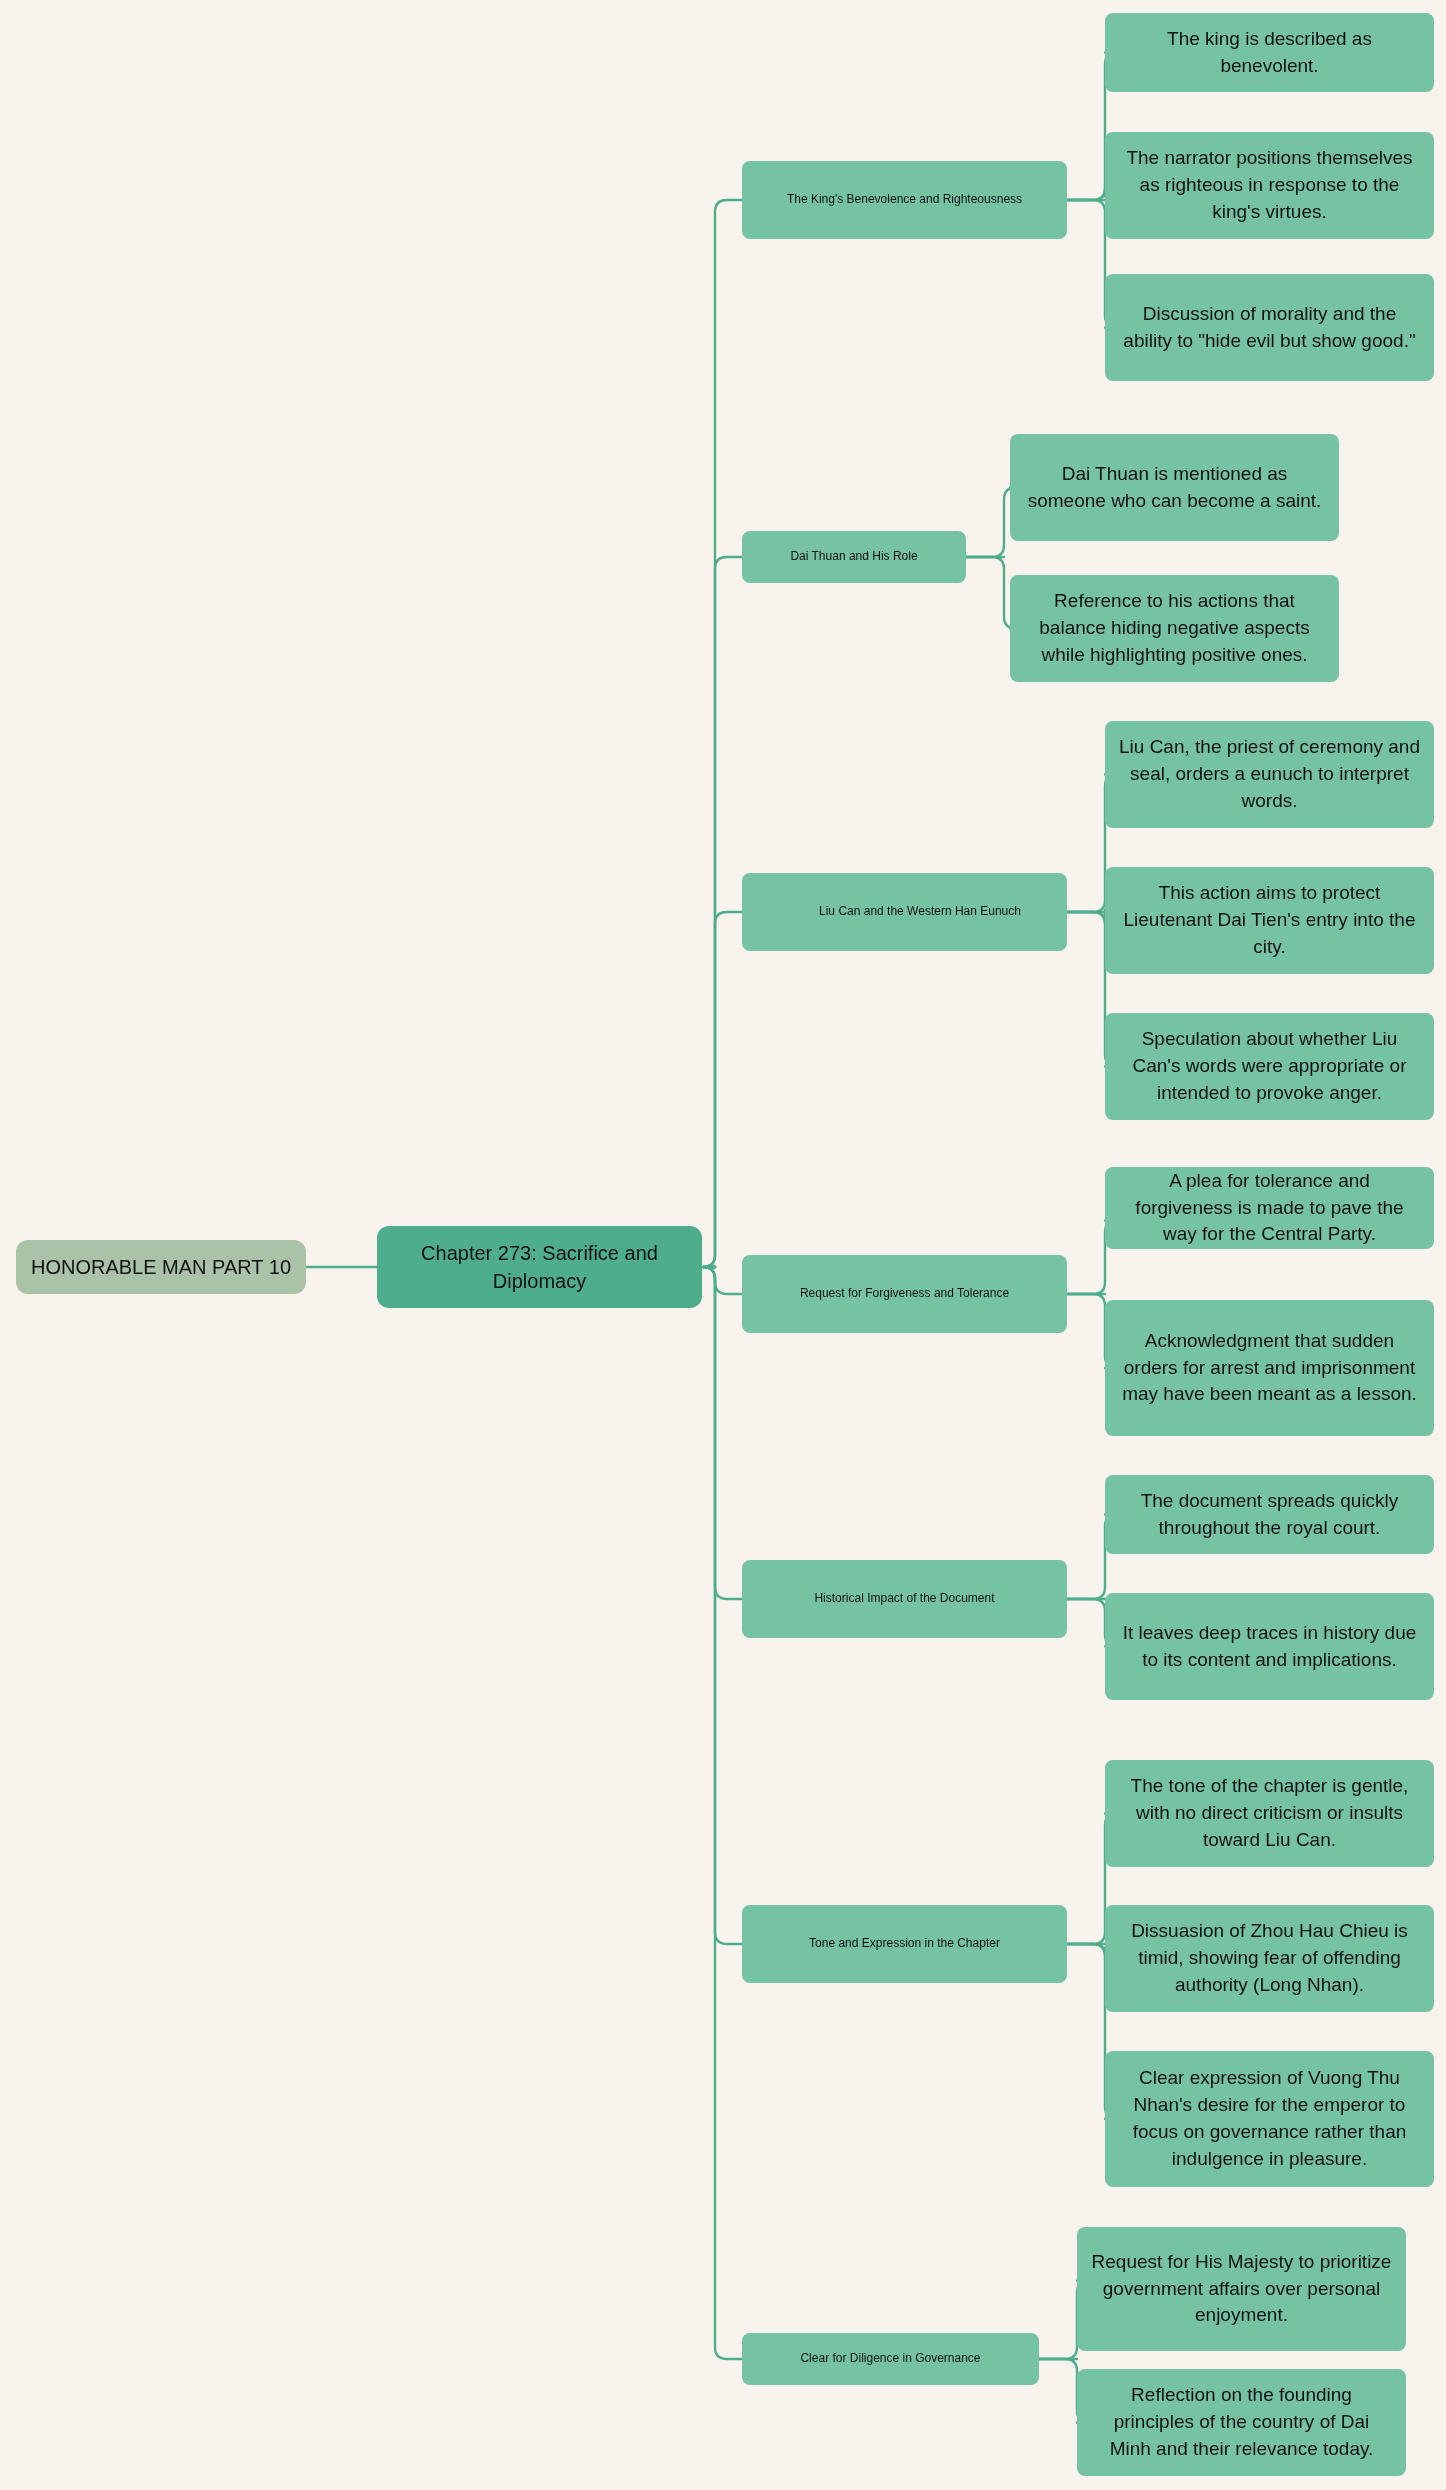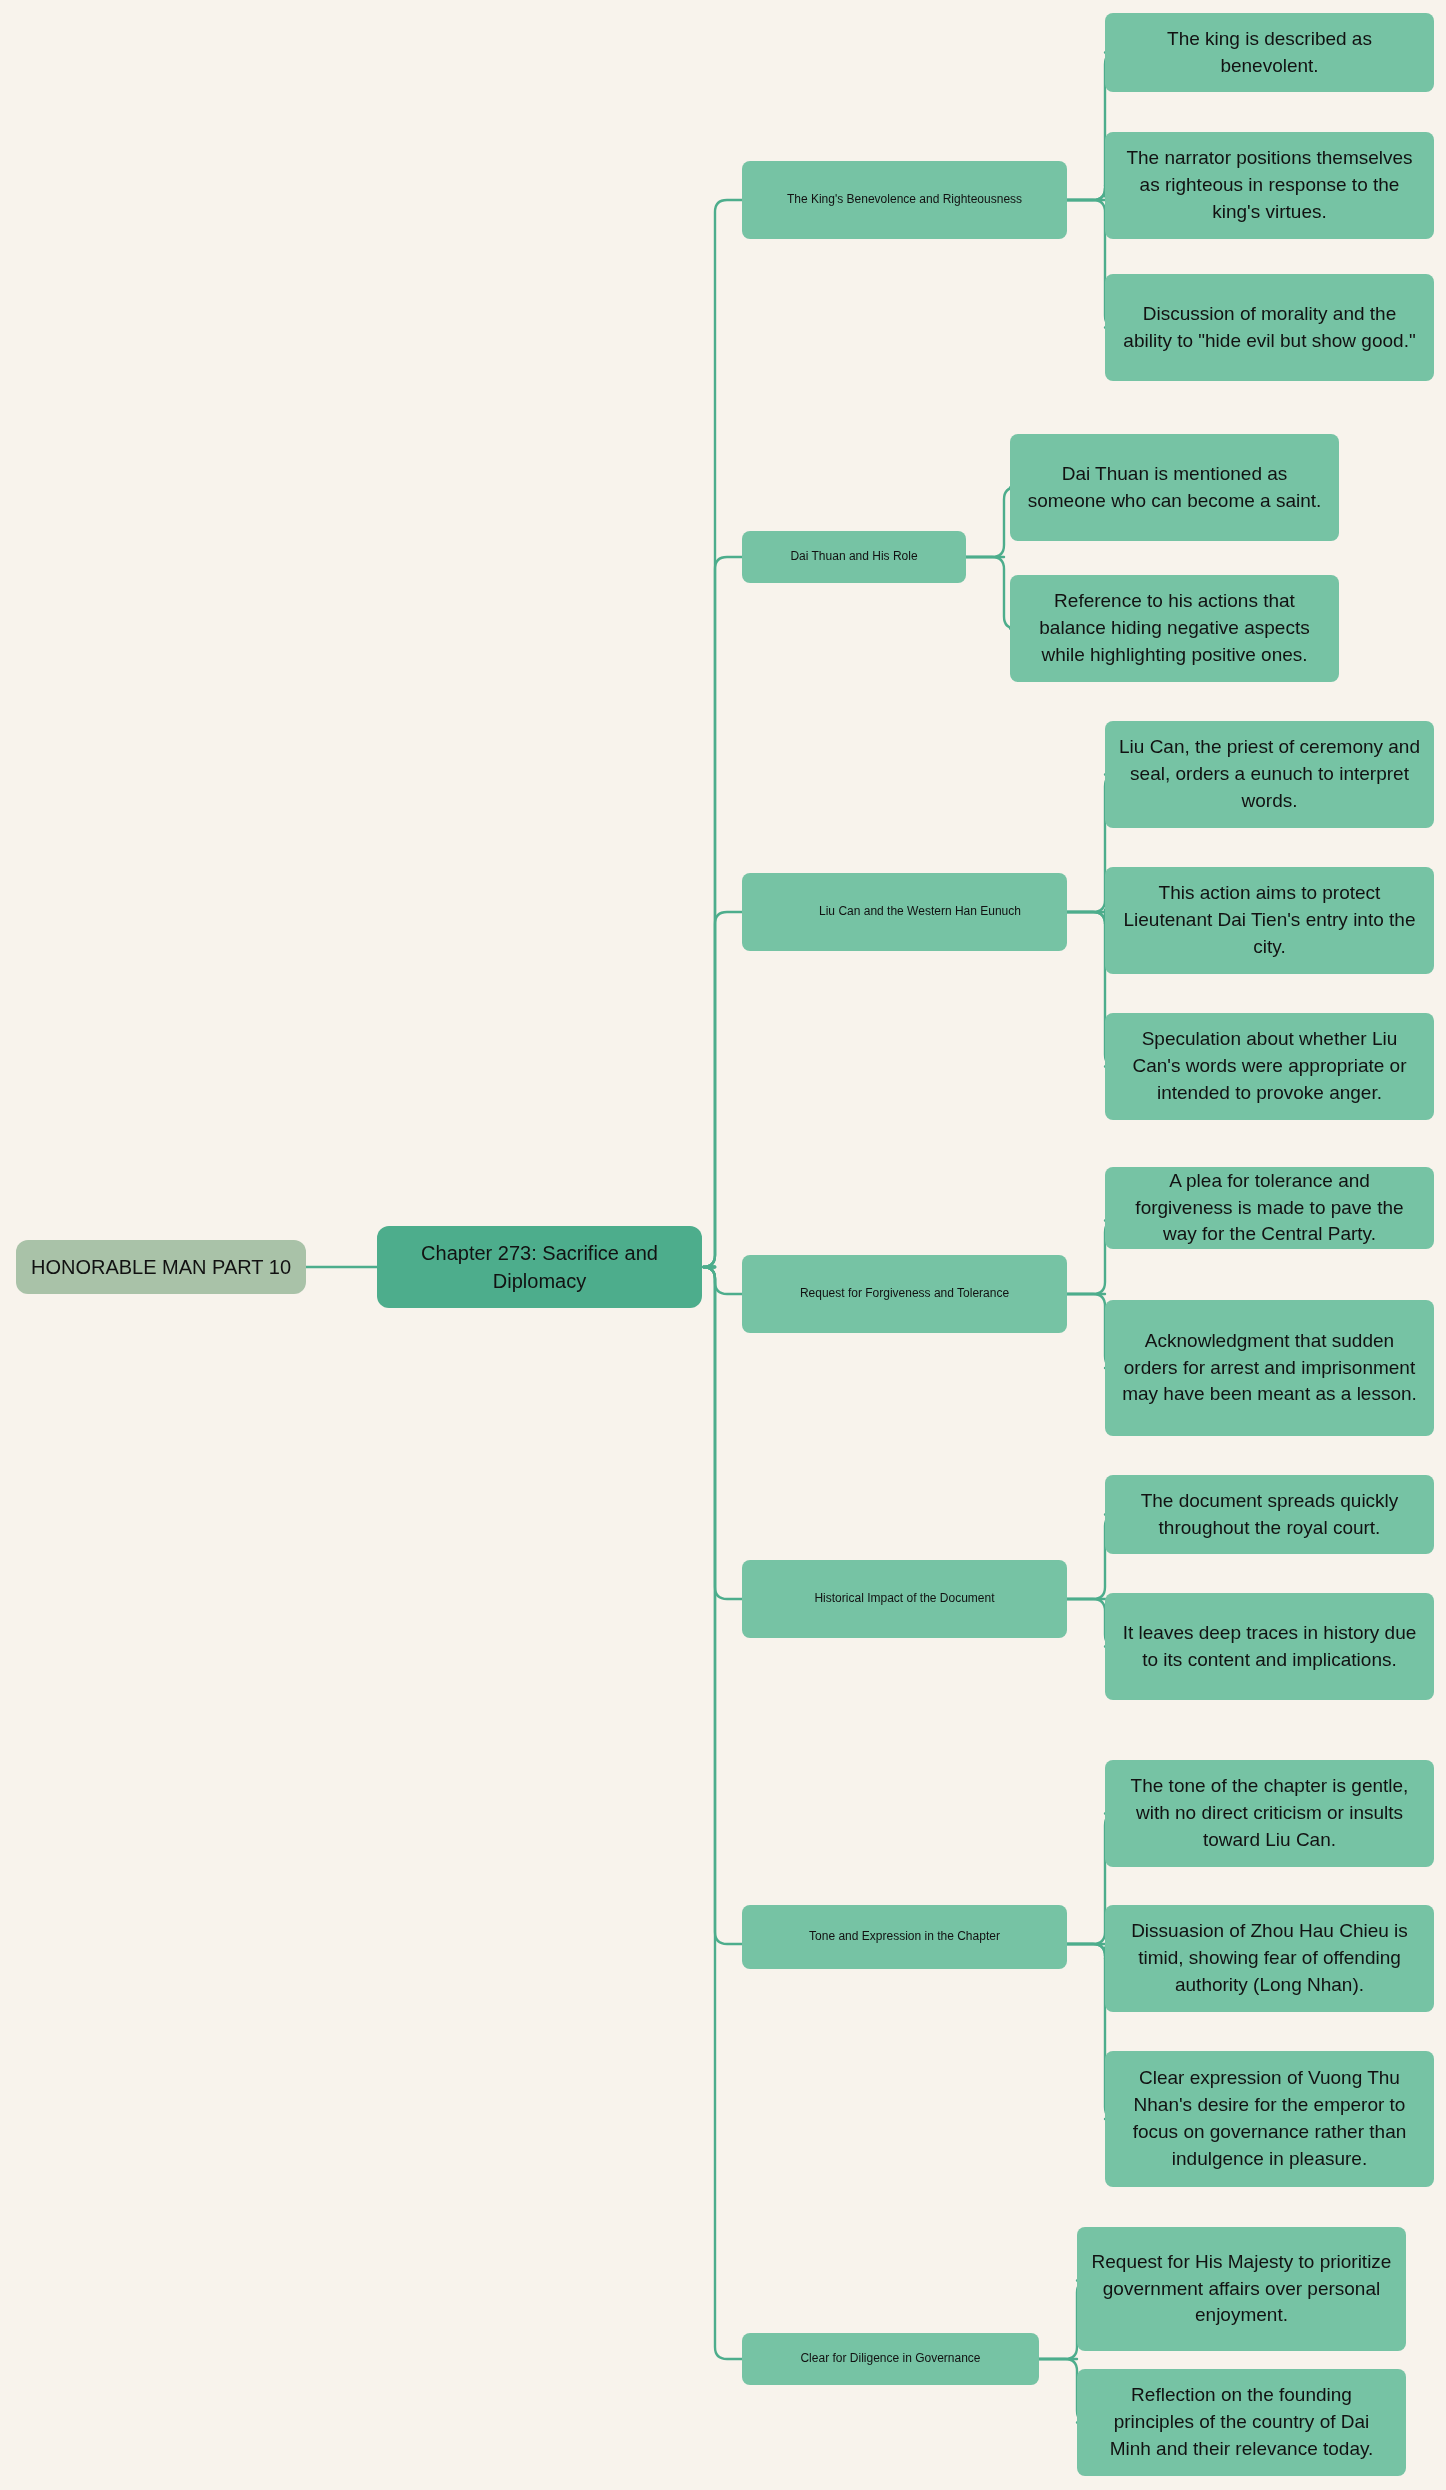--- a/index.html
+++ b/index.html
@@ -117,21 +117,21 @@
       </div>
       <div class="node topic" style="left: 742px; top: 1560px; width: 325px; height: 78px;">
         <span>Historical Impact of the Document</span>
       </div>
       <div class="node leaf" style="left: 1105px; top: 1475px; width: 329px; height: 79px;">
         <span>The document spreads quickly throughout the royal court.</span>
       </div>
       <div class="node leaf" style="left: 1105px; top: 1593px; width: 329px; height: 107px;">
         <span>It leaves deep traces in history due to its content and implications.</span>
       </div>
-      <div class="node topic" style="left: 742px; top: 1905px; width: 325px; height: 64px;">
+      <div class="node topic" style="left: 742px; top: 1905px; width: 325px; height: 78px;">
         <span>Tone and Expression in the Chapter</span>
       </div>
       <div class="node leaf" style="left: 1105px; top: 1760px; width: 329px; height: 107px;">
         <span>The tone of the chapter is gentle, with no direct criticism or insults toward Liu Can.</span>
       </div>
       <div class="node leaf" style="left: 1105px; top: 1905px; width: 329px; height: 107px;">
         <span>Dissuasion of Zhou Hau Chieu is timid, showing fear of offending authority (Long Nhan).</span>
       </div>
       <div class="node leaf" style="left: 1105px; top: 2051px; width: 329px; height: 136px;">
         <span>Clear expression of Vuong Thu Nhan's desire for the emperor to focus on governance rather than indulgence in pleasure.</span>

